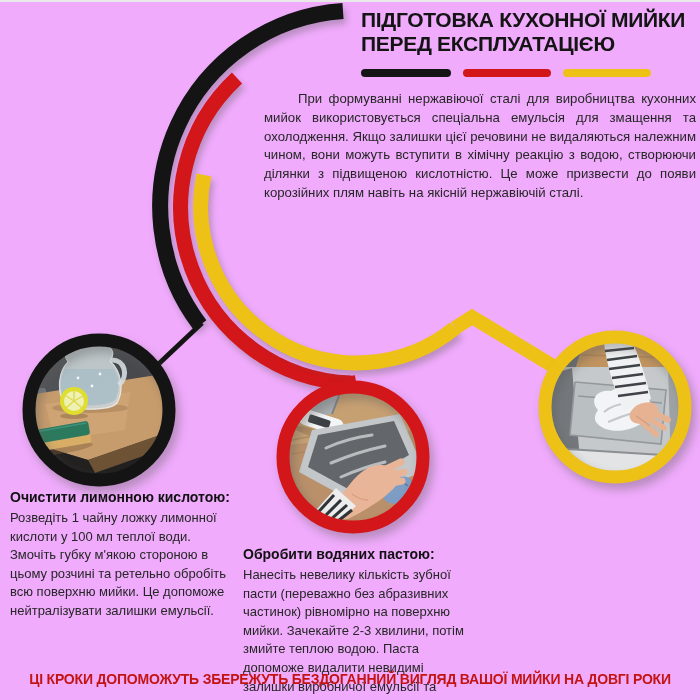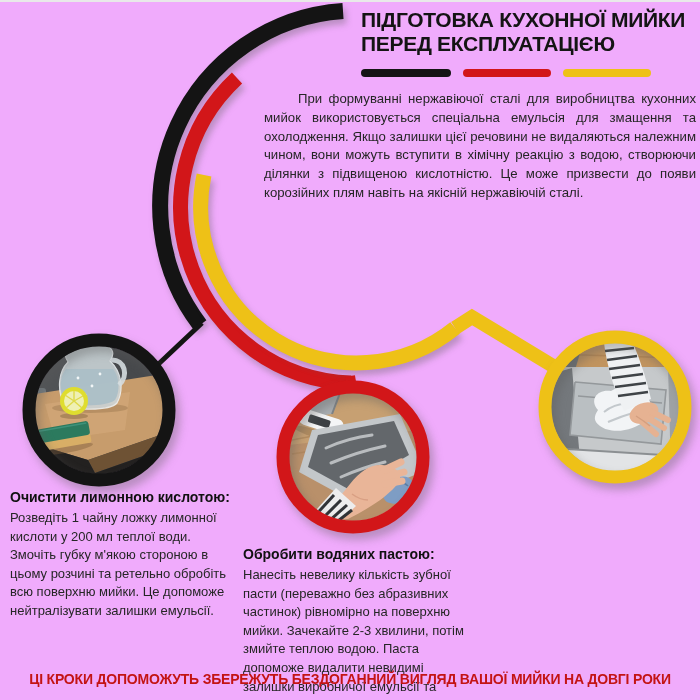--- a/index.html
+++ b/index.html
@@ -199,21 +199,21 @@
       <span class="bar b3"></span>
     </div>
   </div>
 
   <div class="intro">
     <p>При формуванні нержавіючої сталі для виробництва кухонних мийок використовується спеціальна емульсія для змащення та охолодження. Якщо залишки цієї речовини не видаляються належним чином, вони можуть вступити в хімічну реакцію з водою, створюючи ділянки з підвищеною кислотністю.  Це може призвести до появи корозійних плям навіть на якісній нержавіючій сталі.</p>
   </div>
 
   <div class="step s1">
     <h3>Очистити лимонною кислотою:</h3>
-    <p>Розведіть 1 чайну ложку лимонної кислоти у 200 мл теплої води. Змочіть губку м'якою стороною в цьому розчині та ретельно обробіть всю поверхню мийки. Це допоможе нейтралізувати залишки емульсії.</p>
+    <p>Розведіть 1 чайну ложку лимонної кислоти у 100 мл теплої води. Змочіть губку м'якою стороною в цьому розчині та ретельно обробіть всю поверхню мийки. Це допоможе нейтралізувати залишки емульсії.</p>
   </div>
 
   <div class="step s2">
     <h3>Обробити водяних пастою:</h3>
     <p>Нанесіть невелику кількість зубної пасти (переважно без абразивних частинок) рівномірно на поверхню мийки. Зачекайте 2-3 хвилини, потім змийте теплою водою. Паста допоможе видалити невидимі залишки виробничої емульсії та відполірувати поверхню.</p>
   </div>
 
 
   <div class="footer-line">ЦІ КРОКИ ДОПОМОЖУТЬ ЗБЕРЕЖУТЬ БЕЗДОГАННИЙ ВИГЛЯД ВАШОЇ МИЙКИ НА ДОВГІ РОКИ</div>
 

